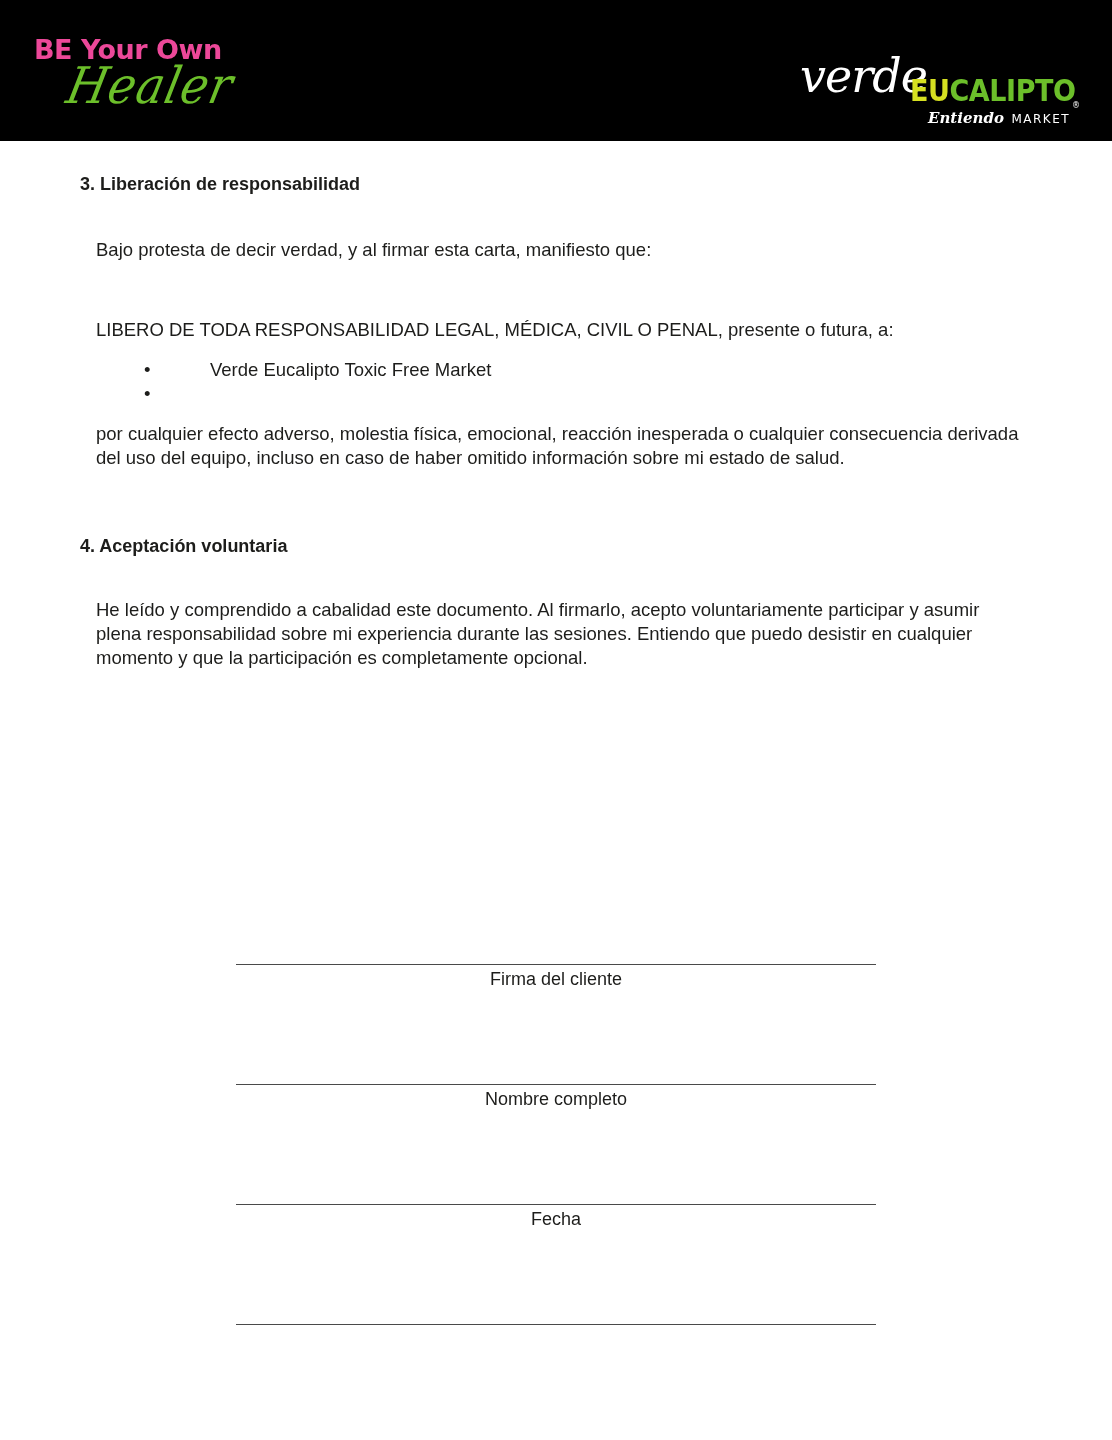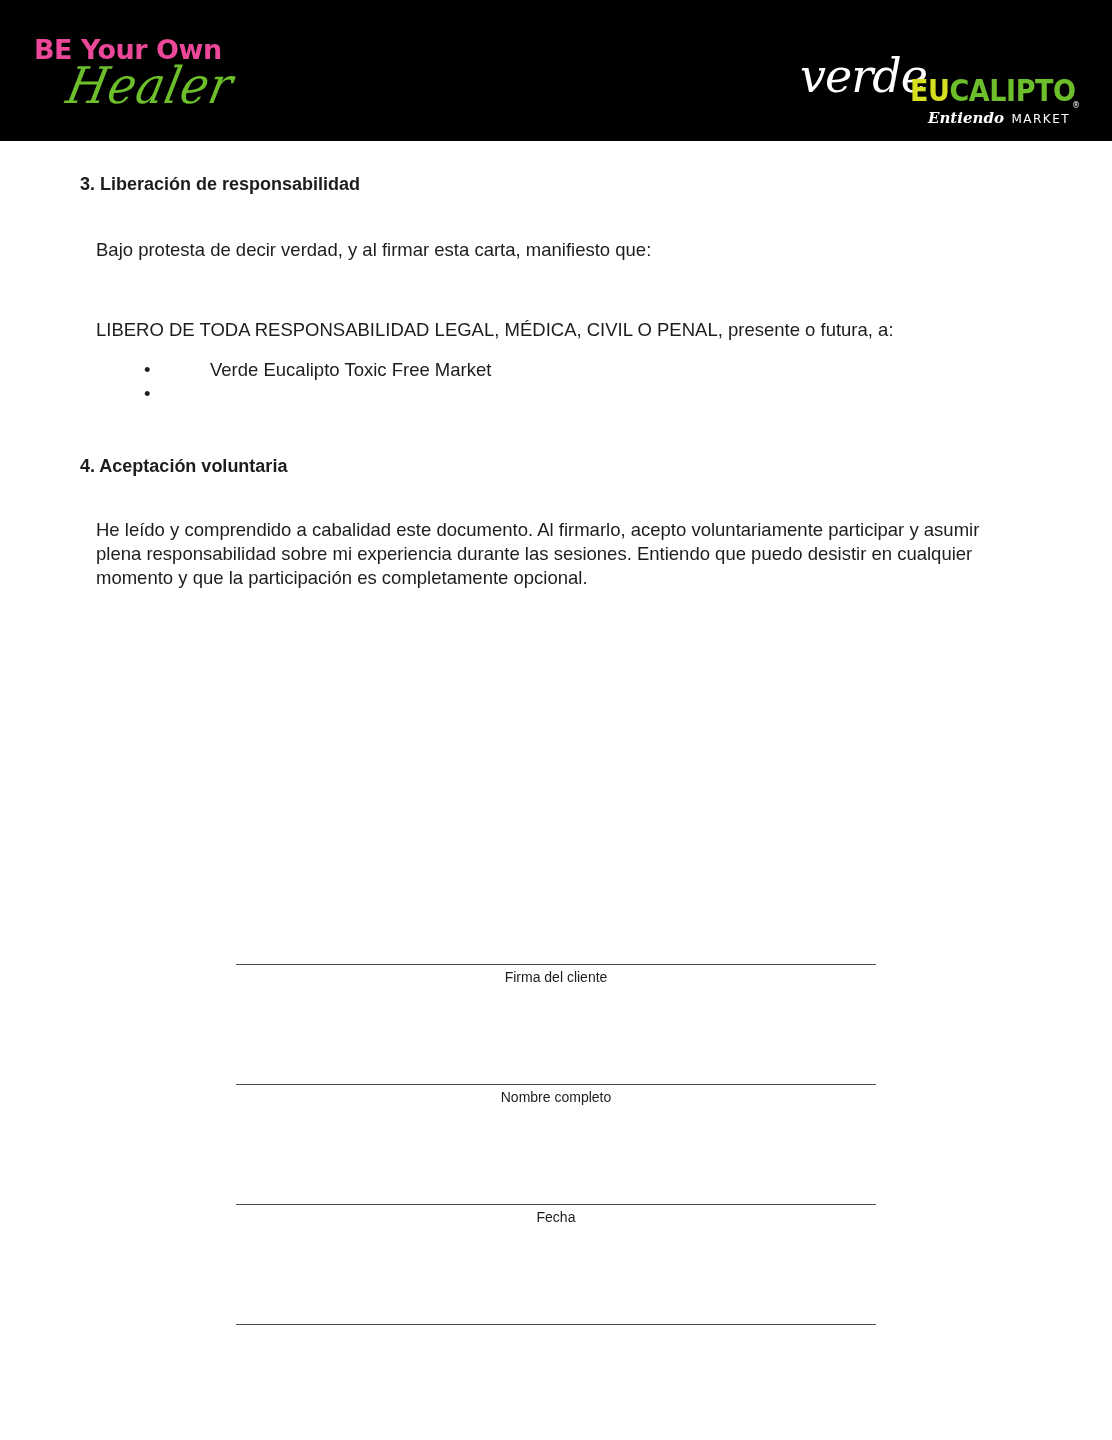--- a/index.html
+++ b/index.html
@@ -26,21 +26,21 @@
   .content { position: absolute; left: 80px; top: 172px; width: 960px; font-size: 18.5px; line-height: 24px; }
   .h { font-weight: bold; font-size: 18px; margin: 0; }
   .p { margin: 16px; }
   .bullets { list-style: none; margin: 0; padding: 0; }
   .bullets li { position: relative; padding-left: 130px; }
   .bullets li .dot { position: absolute; left: 64px; top: 0; }
 
   .sigs { position: absolute; left: 236px; top: 964px; width: 640px; }
   .sig { position: relative; height: 120px; }
   .sig .line { height: 0; border-top: 1.5px solid #4a4a4a; }
-  .sig .label { text-align: center; font-size: 14px; margin-top: 4px; }
+  .sig .label { text-align: center; font-size: 18px; margin-top: 4px; }
 </style>
 </head>
 <body>
 
 <div class="header">
   <div class="logo-left">
     <div class="line1">
       <span class="be">BE</span>
       <span class="yo">Your Own</span>
     </div>
@@ -62,20 +62,21 @@
   <p class="h">3. Liberación de responsabilidad</p>
   <div style="height:26px"></div>
   <p class="p">Bajo protesta de decir verdad, y al firmar esta carta, manifiesto que:</p>
   <div style="height:24px"></div>
   <p class="p">LIBERO DE TODA RESPONSABILIDAD LEGAL, MÉDICA, CIVIL O PENAL, presente o futura, a:</p>
   <ul class="bullets">
     <li><span class="dot">•</span><span>Verde Eucalipto Toxic Free Market</span></li>
     <li><span class="dot">•</span></li>
   </ul>
   <div style="height:24px"></div>
+  <p class="p">por cualquier efecto adverso, molestia física, emocional, reacción inesperada o cualquier consecuencia derivada del uso del equipo, incluso en caso de haber omitido información sobre mi estado de salud.</p>
   <div style="height:48px"></div>
   <p class="h">4. Aceptación voluntaria</p>
   <div style="height:24px"></div>
   <p class="p">He leído y comprendido a cabalidad este documento. Al firmarlo, acepto voluntariamente participar y asumir plena responsabilidad sobre mi experiencia durante las sesiones. Entiendo que puedo desistir en cualquier momento y que la participación es completamente opcional.</p>
 </div>
 
 <div class="sigs">
   <div class="sig">
     <div class="line"></div>
     <div class="label">Firma del cliente</div>

